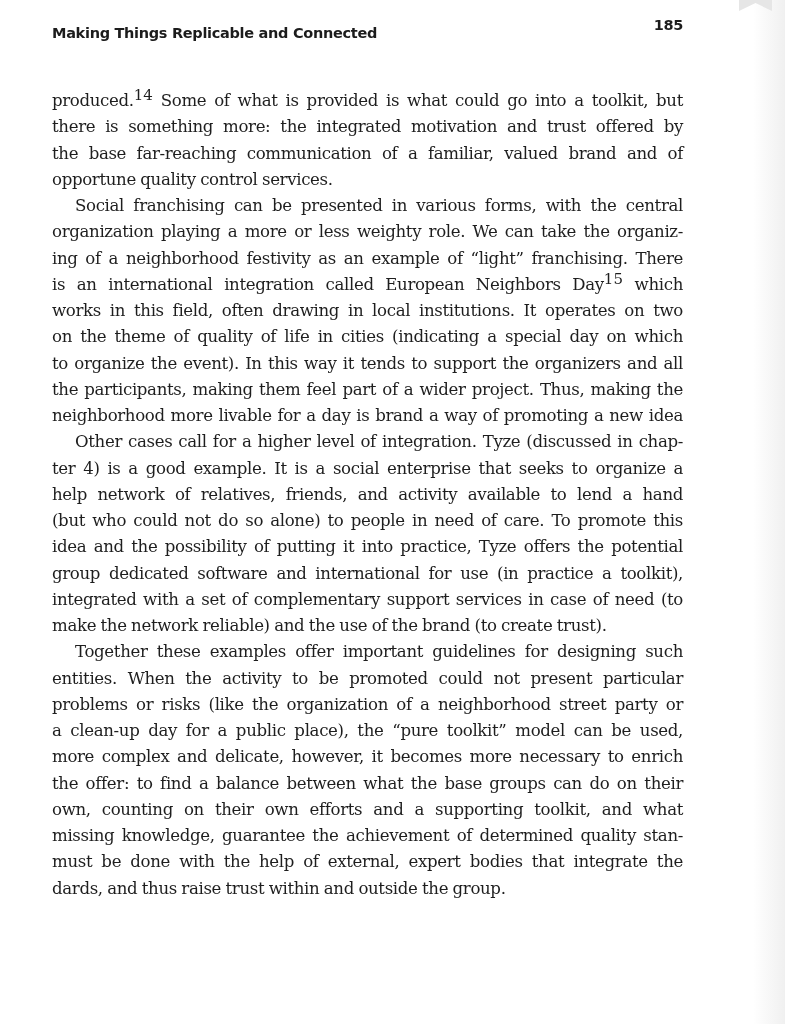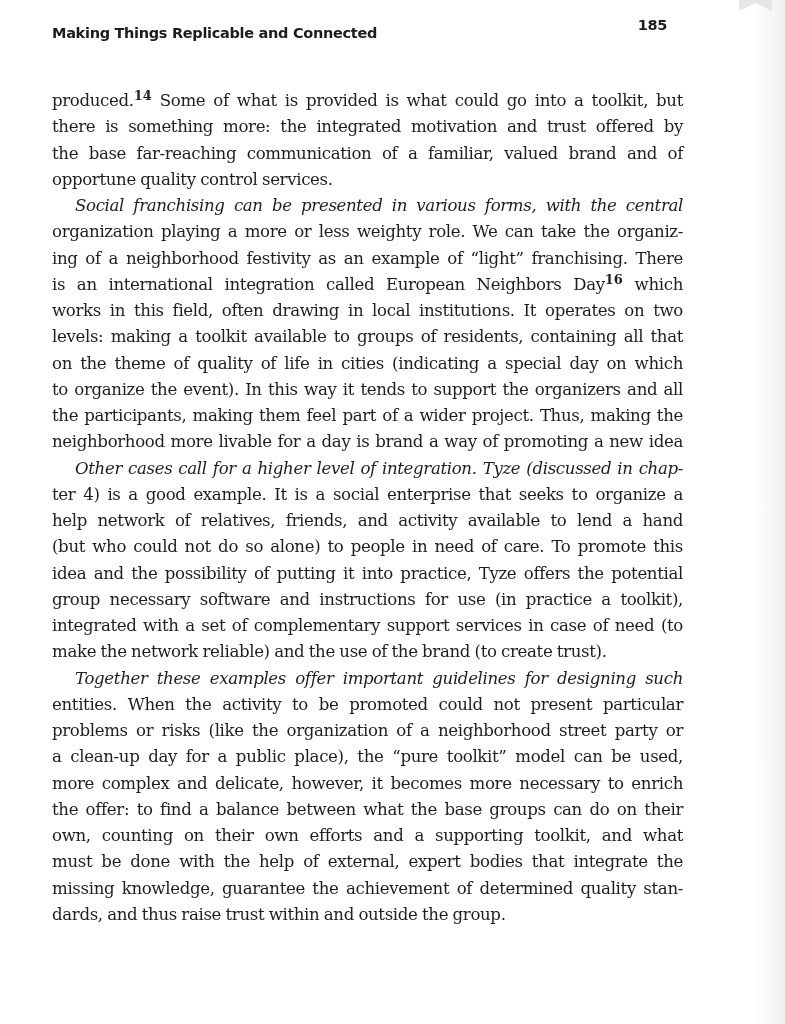--- a/index.html
+++ b/index.html
@@ -15,33 +15,33 @@
     position: absolute; top: 0; left: 739px; width: 33px; height: 12px;
     cursor: pointer;
   }
   .bookmark svg { display: block; }
   .running-head {
     position: absolute; top: 17px; left: 52px; width: 631px; height: 22px;
     font-family: "DejaVu Sans", sans-serif; font-weight: bold;
     font-size: 14.5px; color: #1c1c1c; letter-spacing: -0.3px;
   }
   .running-head .title { position: absolute; left: 0; top: 8px; }
-  .running-head .page-num { position: absolute; right: 16px; top: 0; }
+  .running-head .page-num { position: absolute; right: 0; top: 0; }
   .body-text {
     position: absolute; top: 88px; left: 52px; width: 631px;
     font-family: "DejaVu Serif", serif; font-size: 16.6px; line-height: 26.25px;
     color: #1e1e1e; letter-spacing: -0.35px; word-spacing: -0.5px;
   }
   .line {
     display: block; white-space: nowrap; text-align: justify; text-align-last: justify;
     height: 26.25px;
   }
   .line.last { text-align-last: left; }
-  .line.indent { padding-left: 23px; font-style: italic; }
-  sup { font-size: 13px; line-height: 0; vertical-align: 6px; letter-spacing: 0; font-weight: bold; }
+  .line.indent { padding-left: 23px; }
+  sup { font-size: 15px; line-height: 0; vertical-align: 6px; letter-spacing: 0; }
 </style>
 </head>
 <body>
 
 <div class="edge-shade"></div>
 
 <div class="bookmark">
   <svg width="33" height="12" viewBox="0 0 33 12">
     <polygon id="bm-shape" points="0,0 33,0 33,11 16.5,3 0,11" fill="#e6e6e6"></polygon>
   </svg>
@@ -56,43 +56,42 @@
     <div>
       <span class="line"><span>produced.</span><sup>14</sup><span> Some of what is provided is what could go into a toolkit, but</span></span>
       <span class="line"><span>there is something more: the integrated motivation and trust offered by</span></span>
       <span class="line"><span>the base far-reaching communication of a familiar, valued brand and of</span></span>
       <span class="line last"><span>opportune quality control services.</span></span>
     </div>
     <div>
       <span class="line indent"><span>Social franchising can be presented in various forms, with the central</span></span>
       <span class="line"><span>organization playing a more or less weighty role. We can take the organiz-</span></span>
       <span class="line"><span>ing of a neighborhood festivity as an example of “light” franchising. There</span></span>
-      <span class="line"><span>is an international integration called European Neighbors Day</span><sup>16</sup><span> which</span></span>
+      <span class="line"><span>is an international integration called European Neighbors Day</span><sup>15</sup><span> which</span></span>
       <span class="line"><span>works in this field, often drawing in local institutions. It operates on two</span></span>
-      <span class="line"><span>levels: making a toolkit available to groups of residents, containing all that</span></span>
       <span class="line"><span>on the theme of quality of life in cities (indicating a special day on which</span></span>
       <span class="line"><span>to organize the event). In this way it tends to support the organizers and all</span></span>
       <span class="line"><span>the participants, making them feel part of a wider project. Thus, making the</span></span>
       <span class="line"><span>neighborhood more livable for a day is brand a way of promoting a new idea</span></span>
     </div>
     <div>
       <span class="line indent"><span>Other cases call for a higher level of integration. Tyze (discussed in chap-</span></span>
       <span class="line"><span>ter 4) is a good example. It is a social enterprise that seeks to organize a</span></span>
       <span class="line"><span>help network of relatives, friends, and activity available to lend a hand</span></span>
       <span class="line"><span>(but who could not do so alone) to people in need of care. To promote this</span></span>
       <span class="line"><span>idea and the possibility of putting it into practice, Tyze offers the potential</span></span>
-      <span class="line"><span>group necessary software and instructions for use (in practice a toolkit),</span></span>
+      <span class="line"><span>group dedicated software and international for use (in practice a toolkit),</span></span>
       <span class="line"><span>integrated with a set of complementary support services in case of need (to</span></span>
       <span class="line last"><span>make the network reliable) and the use of the brand (to create trust).</span></span>
     </div>
     <div>
       <span class="line indent"><span>Together these examples offer important guidelines for designing such</span></span>
       <span class="line"><span>entities. When the activity to be promoted could not present particular</span></span>
       <span class="line"><span>problems or risks (like the organization of a neighborhood street party or</span></span>
       <span class="line"><span>a clean-up day for a public place), the “pure toolkit” model can be used,</span></span>
       <span class="line"><span>more complex and delicate, however, it becomes more necessary to enrich</span></span>
       <span class="line"><span>the offer: to find a balance between what the base groups can do on their</span></span>
       <span class="line"><span>own, counting on their own efforts and a supporting toolkit, and what</span></span>
+      <span class="line"><span>missing knowledge, guarantee the achievement of determined quality stan-</span></span>
       <span class="line"><span>must be done with the help of external, expert bodies that integrate the</span></span>
-      <span class="line"><span>missing knowledge, guarantee the achievement of determined quality stan-</span></span>
       <span class="line last"><span>dards, and thus raise trust within and outside the group.</span></span>
     </div>
   </div>
 
 </body></html>

